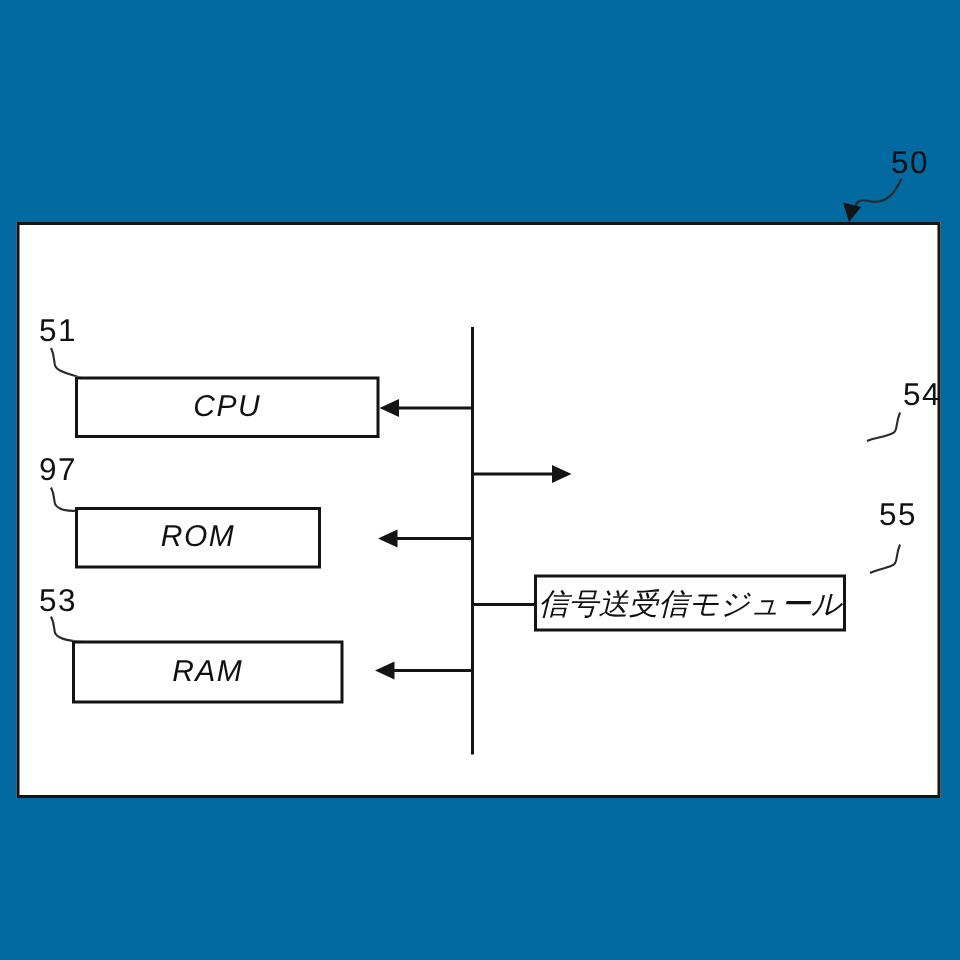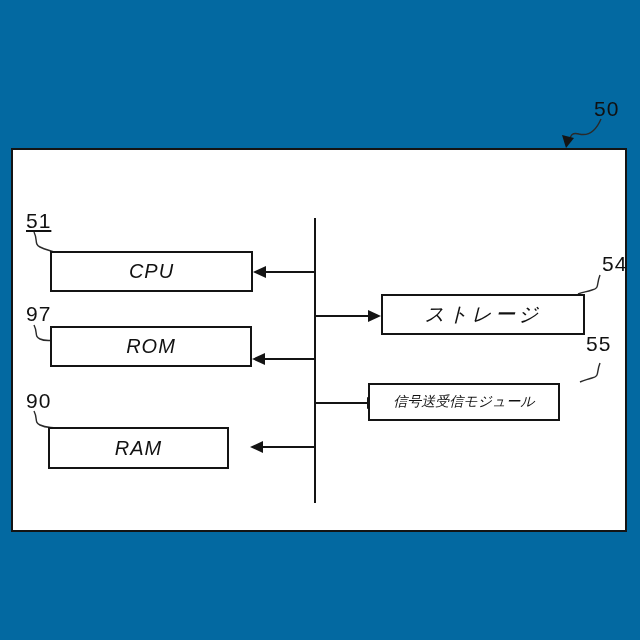--- a/index.html
+++ b/index.html
@@ -38,32 +38,32 @@
     display: flex;
     align-items: center;
     justify-content: center;
     font-size: 20px;
     font-weight: 500;
     letter-spacing: 1px;
     white-space: nowrap;
     font-style: italic;
   }
   .block-cpu     { left: 50px;  top: 251px; width: 203px; height: 41px; }
-  .block-rom     { left: 50px;  top: 326px; width: 202px; height: 41px; }
+  .block-rom     { left: 50px;  top: 338px; width: 164px; height: 41px; }
   .block-ram     { left: 48px;  top: 427px; width: 181px; height: 42px; }
   .block-storage { left: 381px; top: 294px; width: 204px; height: 41px; letter-spacing: 3px; }
-  .block-module  { left: 368px; top: 383px; width: 192px; height: 38px; font-size: 14px; letter-spacing: 0; }
+  .block-module  { left: 356px; top: 383px; width: 208px; height: 38px; font-size: 20px; letter-spacing: 0; }
   .ref-num {
     position: absolute;
     font-size: 21px;
     font-weight: 500;
     letter-spacing: 1px;
   }
   .ref-50 { left: 594px; top: 97px;  }
-  .ref-51 { left: 26px;  top: 209px; text-decoration: underline; }
+  .ref-51 { left: 26px;  top: 209px; }
   .ref-52 { left: 26px;  top: 302px; }
   .ref-53 { left: 26px;  top: 389px; }
   .ref-54 { left: 602px; top: 252px; }
   .ref-55 { left: 586px; top: 332px; }
   svg.wiring {
     position: absolute;
     left: 0; top: 0;
     width: 640px; height: 640px;
     pointer-events: none;
   }
@@ -106,22 +106,21 @@
     <path class="leader" d="M34 325 C38 333 34 336 40 339 C46 342 52 340 58 340"></path>
     <path class="leader" d="M34 411 C38 419 34 422 40 425 C46 428 50 427 56 428"></path>
 
     <path class="leader" d="M600 275 C596 285 600 288 592 290 C586 292 583 292 578 294"></path>
     <path class="leader" d="M600 363 C596 373 600 376 592 378 C586 380 584 380 580 382"></path>
   </svg>
 
   <div class="block block-cpu">CPU</div>
   <div class="block block-rom">ROM</div>
   <div class="block block-ram">RAM</div>
-  <div class="block block-storage">ストレージ</div>
   <div class="block block-module">信号送受信モジュール</div>
 
   <div class="ref-num ref-51">51</div>
   <div class="ref-num ref-52">97</div>
-  <div class="ref-num ref-53">90</div>
+  <div class="ref-num ref-53">53</div>
   <div class="ref-num ref-54">54</div>
   <div class="ref-num ref-55">55</div>
 
 </div>
 
 </body></html>

